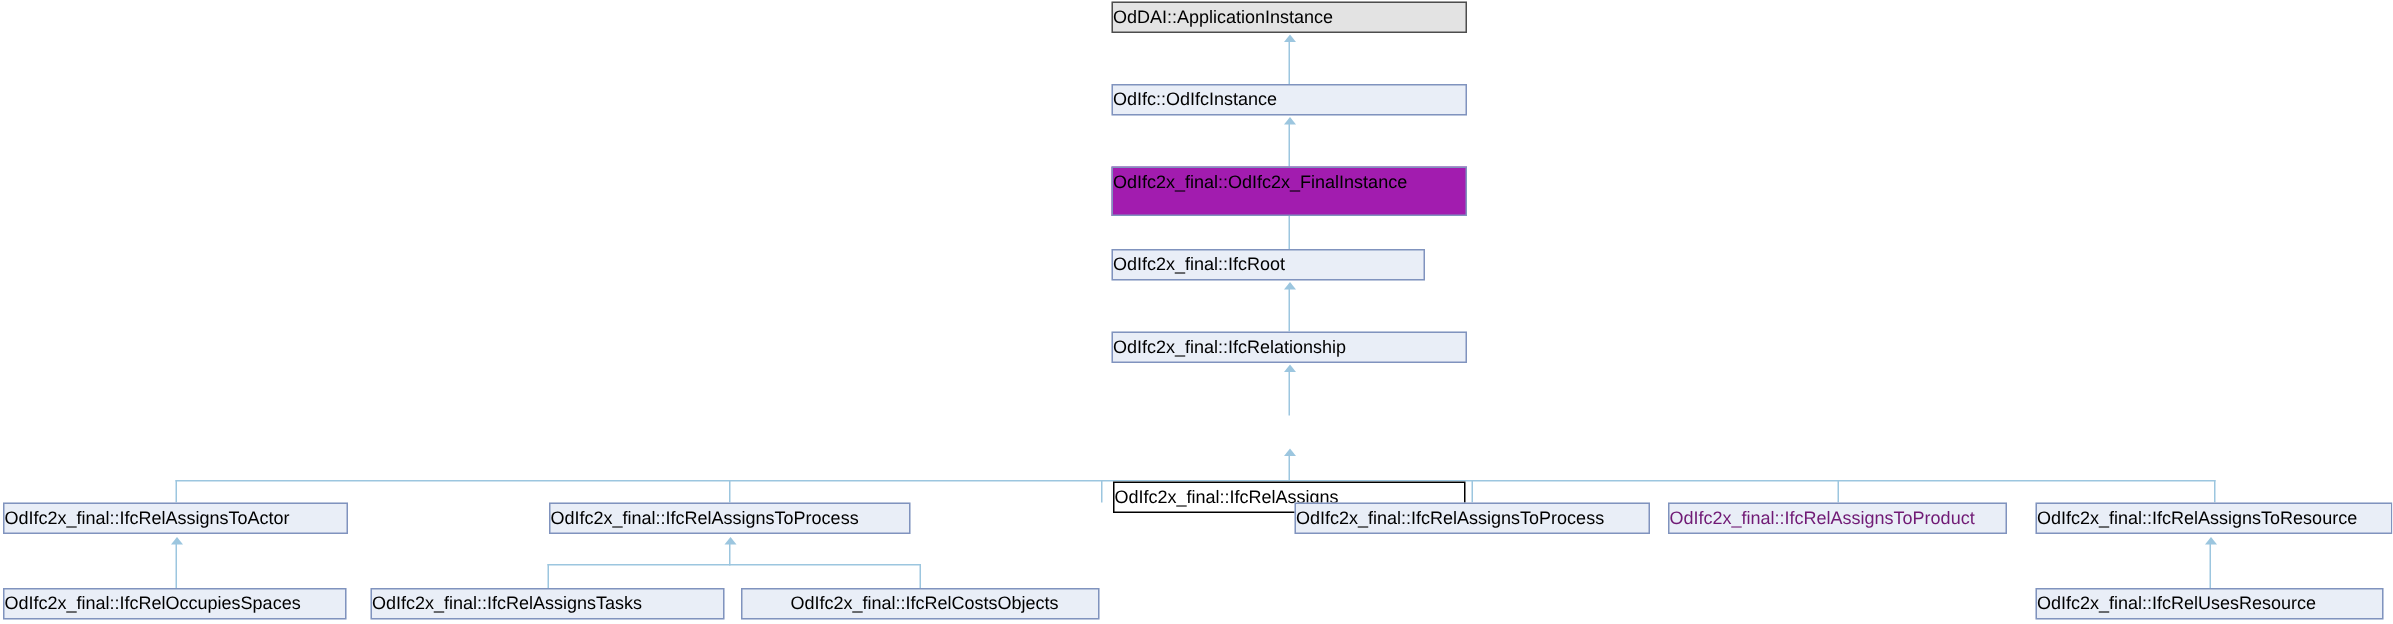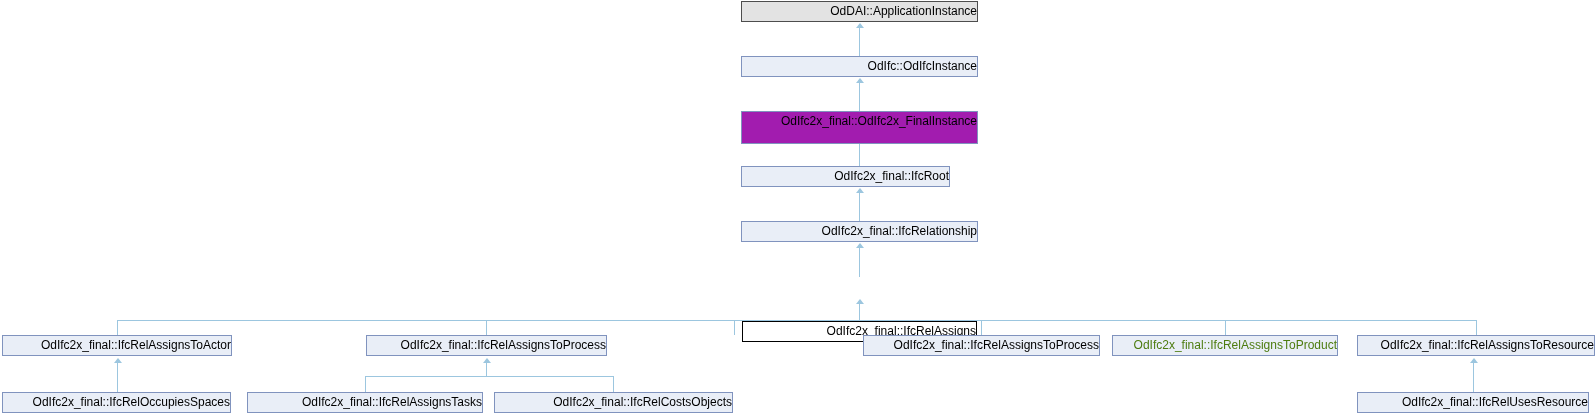--- a/index.html
+++ b/index.html
@@ -12,21 +12,21 @@
     overflow: hidden;
   }
   .node {
     position: absolute;
     box-sizing: border-box;
     border: 1px solid #8093be;
     background: #e9eef7;
     color: #000000;
     font-size: 12px;
     line-height: 19px;
-    text-align: right;
+    text-align: left;
     white-space: nowrap;
     overflow: hidden;
     z-index: 2;
     cursor: pointer;
   }
   .node.root {
     background: #e3e3e3;
     border-color: #4d4d4d;
     cursor: default;
   }
@@ -82,19 +82,19 @@
     <div class="edge-head" style="left: 1469.5px; top: 358px; border-bottom-color: rgb(156, 198, 223);"></div>
     <div class="node root" style="left: 741px; top: 1px; width: 237px; height: 21px; color: rgb(0, 0, 0); background: rgb(227, 227, 227); border-color: rgb(77, 77, 77);">OdDAI::ApplicationInstance</div>
     <div class="node link" style="left: 741px; top: 56px; width: 237px; height: 21px; color: rgb(0, 0, 0); background: rgb(233, 238, 247); border-color: rgb(128, 147, 190);">OdIfc::OdIfcInstance</div>
     <div class="node link" style="left: 741px; top: 111px; width: 237px; height: 33px; color: rgb(0, 0, 0); background: #a21caf; border-color: rgb(128, 147, 190);">OdIfc2x_final::OdIfc2x_FinalInstance</div>
     <div class="node link" style="left: 741px; top: 166px; width: 209px; height: 21px; color: rgb(0, 0, 0); background: rgb(233, 238, 247); border-color: rgb(128, 147, 190);">OdIfc2x_final::IfcRoot</div>
     <div class="node link" style="left: 741px; top: 221px; width: 237px; height: 21px; color: rgb(0, 0, 0); background: rgb(233, 238, 247); border-color: rgb(128, 147, 190);">OdIfc2x_final::IfcRelationship</div>
     <div class="node current" style="left: 742px; top: 277px; width: 235px; height: 21px; color: rgb(0, 0, 0); background: rgb(255, 255, 255); border-color: rgb(0, 0, 0);">OdIfc2x_final::IfcRelAssigns</div>
     <div class="node link" style="left: 2px; top: 335px; width: 230px; height: 21px; color: rgb(0, 0, 0); background: rgb(233, 238, 247); border-color: rgb(128, 147, 190);">OdIfc2x_final::IfcRelAssignsToActor</div>
     <div class="node link" style="left: 366px; top: 335px; width: 241px; height: 21px; color: rgb(0, 0, 0); background: rgb(233, 238, 247); border-color: rgb(128, 147, 190);">OdIfc2x_final::IfcRelAssignsToProcess</div>
     <div class="node link" style="left: 863px; top: 335px; width: 237px; height: 21px; color: rgb(0, 0, 0); background: rgb(233, 238, 247); border-color: rgb(128, 147, 190);">OdIfc2x_final::IfcRelAssignsToProcess</div>
-    <div class="node link" style="left: 1112px; top: 335px; width: 226px; height: 21px; color: #4d7c0f; background: rgb(233, 238, 247); border-color: rgb(128, 147, 190);">OdIfc2x_final::IfcRelAssignsToProduct</div>
+    <div class="node link" style="left: 1112px; top: 335px; width: 226px; height: 21px; color: #701a75; background: rgb(233, 238, 247); border-color: rgb(128, 147, 190);">OdIfc2x_final::IfcRelAssignsToProduct</div>
     <div class="node link" style="left: 1357px; top: 335px; width: 238px; height: 21px; color: rgb(0, 0, 0); background: rgb(233, 238, 247); border-color: rgb(128, 147, 190);">OdIfc2x_final::IfcRelAssignsToResource</div>
     <div class="node link" style="left: 2px; top: 392px; width: 229px; height: 21px; color: rgb(0, 0, 0); background: rgb(233, 238, 247); border-color: rgb(128, 147, 190);">OdIfc2x_final::IfcRelOccupiesSpaces</div>
     <div class="node link" style="left: 247px; top: 392px; width: 236px; height: 21px; color: rgb(0, 0, 0); background: rgb(233, 238, 247); border-color: rgb(128, 147, 190);">OdIfc2x_final::IfcRelAssignsTasks</div>
-    <div class="node link" style="left: 494px; top: 392px; width: 239px; height: 21px; color: rgb(0, 0, 0); background: rgb(233, 238, 247); border-color: rgb(128, 147, 190);">OdIfc2x_final::IfcRelCostsObjects</div>
+    <div class="node link" style="left: 494px; top: 392px; width: 239px; height: 21px; color: rgb(0, 0, 0); background: rgb(233, 238, 247); border-color: rgb(128, 147, 190); padding-left: 32px;">OdIfc2x_final::IfcRelCostsObjects</div>
     <div class="node link" style="left: 1357px; top: 392px; width: 232px; height: 21px; color: rgb(0, 0, 0); background: rgb(233, 238, 247); border-color: rgb(128, 147, 190);">OdIfc2x_final::IfcRelUsesResource</div>
   </div>
 
 </body></html>

